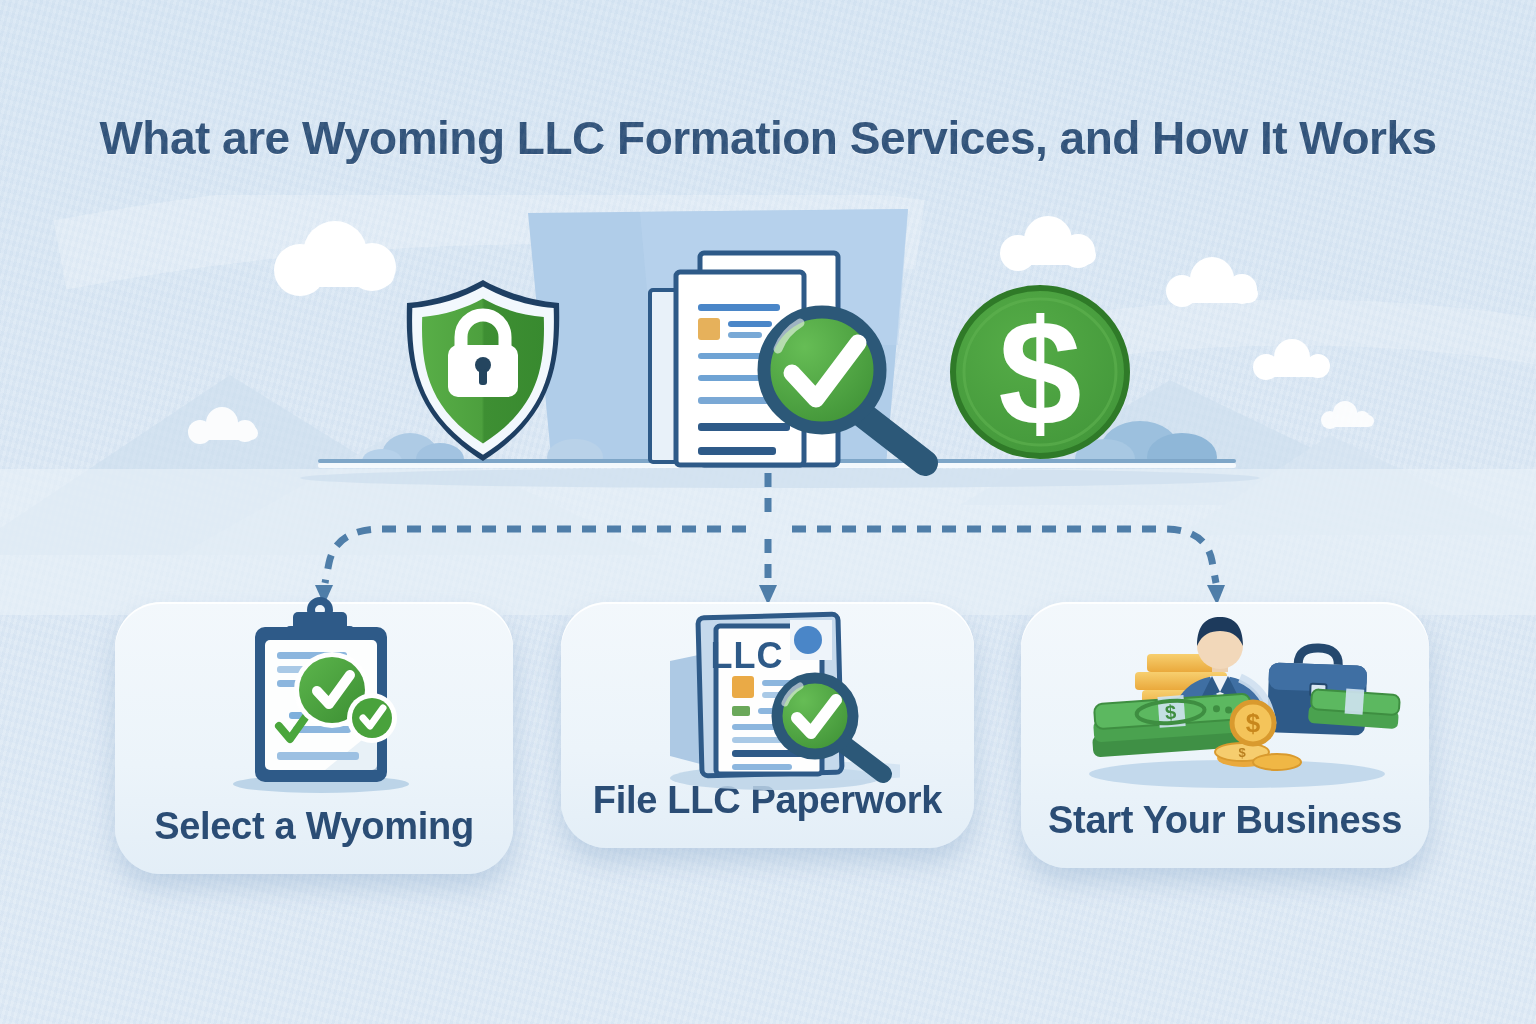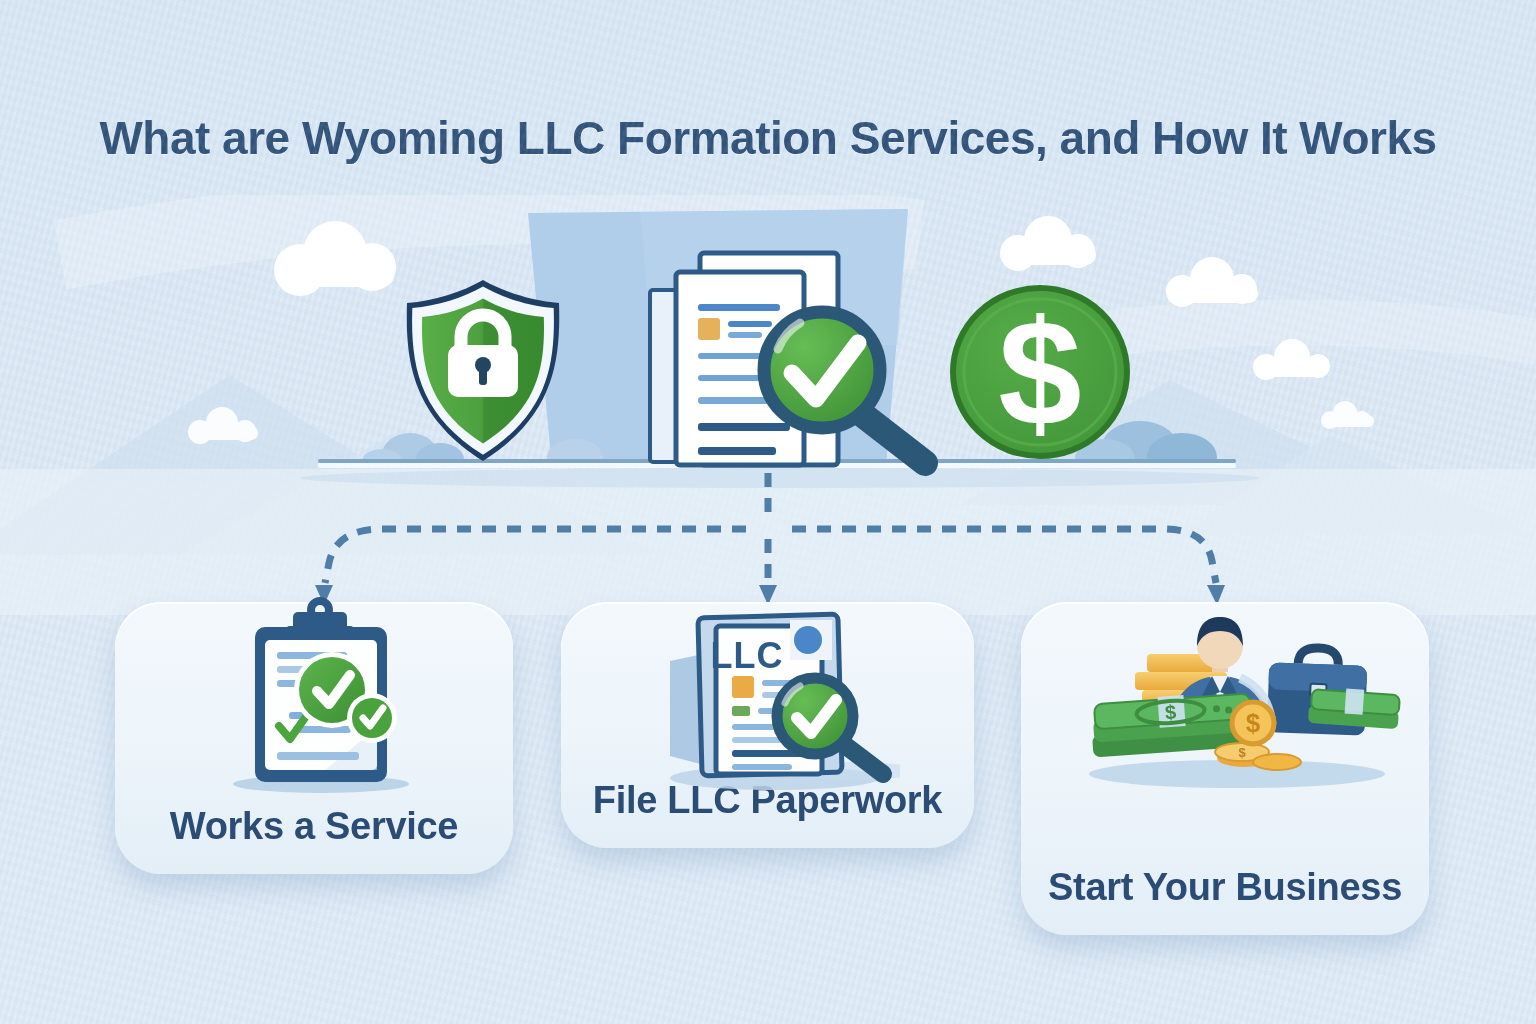--- a/index.html
+++ b/index.html
@@ -22,21 +22,21 @@
   }
   .hero{position:absolute;left:0;top:195px;width:1536px;height:420px;z-index:1;}
   .connectors{position:absolute;left:0;top:465px;width:1536px;height:145px;z-index:2;}
   .card{
     position:absolute;z-index:3;border-radius:46px;
     background:linear-gradient(180deg,#f3f8fc 0%,#ecf4fa 60%,#e3eef7 100%);
     box-shadow:0 14px 24px rgba(125,160,195,.32), inset 0 2px 0 rgba(255,255,255,.9);
   }
   .card1{left:115px;top:602px;width:398px;height:272px;}
   .card2{left:561px;top:602px;width:413px;height:246px;}
-  .card3{left:1021px;top:602px;width:408px;height:333px;}
+  .card3{left:1021px;top:602px;width:408px;height:266px;}
   .card-label{
     position:absolute;left:0;right:0;bottom:26px;text-align:center;
     font-size:38px;font-weight:bold;color:#2b4d75;letter-spacing:-.3px;
   }
   .icon{position:absolute;z-index:4;}
   .icon-clipboard{left:233px;top:596px;width:180px;height:200px;}
   .icon-llcdoc{left:650px;top:606px;width:250px;height:190px;}
   .icon-business{left:1072px;top:612px;width:330px;height:180px;}
   text{font-family:"Liberation Sans",sans-serif;}
 </style>
@@ -197,21 +197,21 @@
       <path d="M768 74 L768 120"></path>
     </g>
     <g fill="#4f7ea9">
       <polygon points="315,120 333,120 324,140"></polygon>
       <polygon points="1207,120 1225,120 1217,140"></polygon>
       <polygon points="759,120 777,120 768,140"></polygon>
     </g>
   </svg>
 
   <div class="card card1">
-    <div class="card-label">Works a Service</div>
+    <div class="card-label">Select a Wyoming</div>
   </div>
   <div class="card card2">
     <div class="card-label">File LLC Paperwork</div>
   </div>
   <div class="card card3">
     <div class="card-label">Start Your Business</div>
   </div>
 
   <svg class="icon icon-clipboard" viewBox="0 0 180 200">
     <ellipse cx="88" cy="188" rx="88" ry="9" fill="#bcd4e8"></ellipse>

